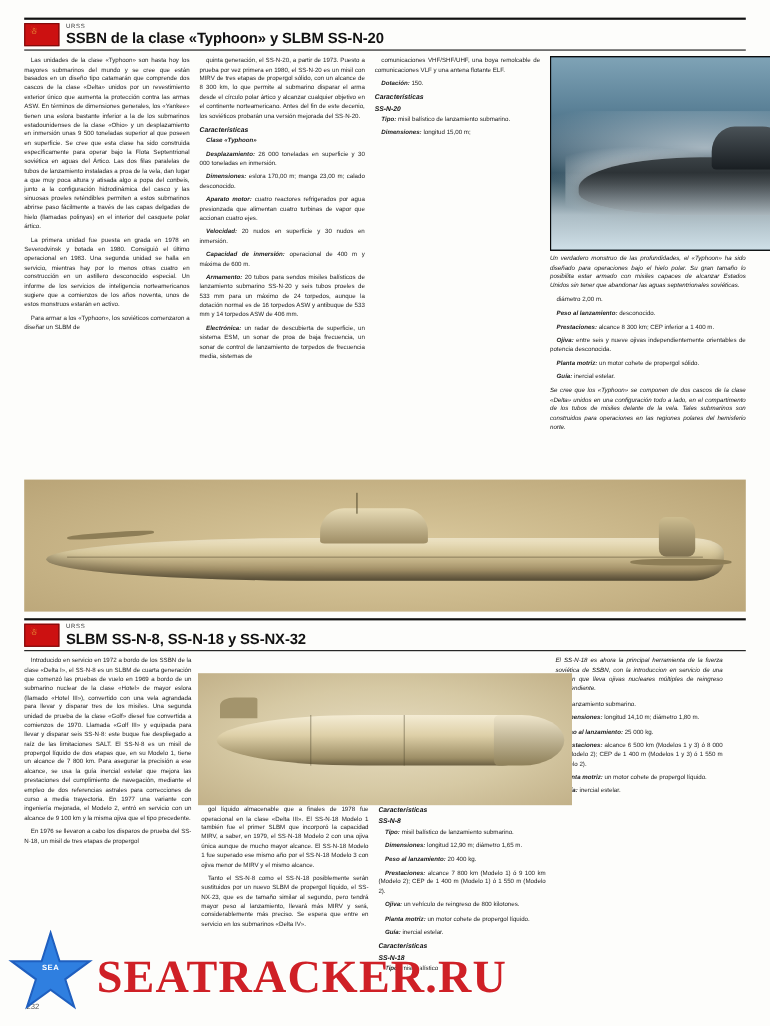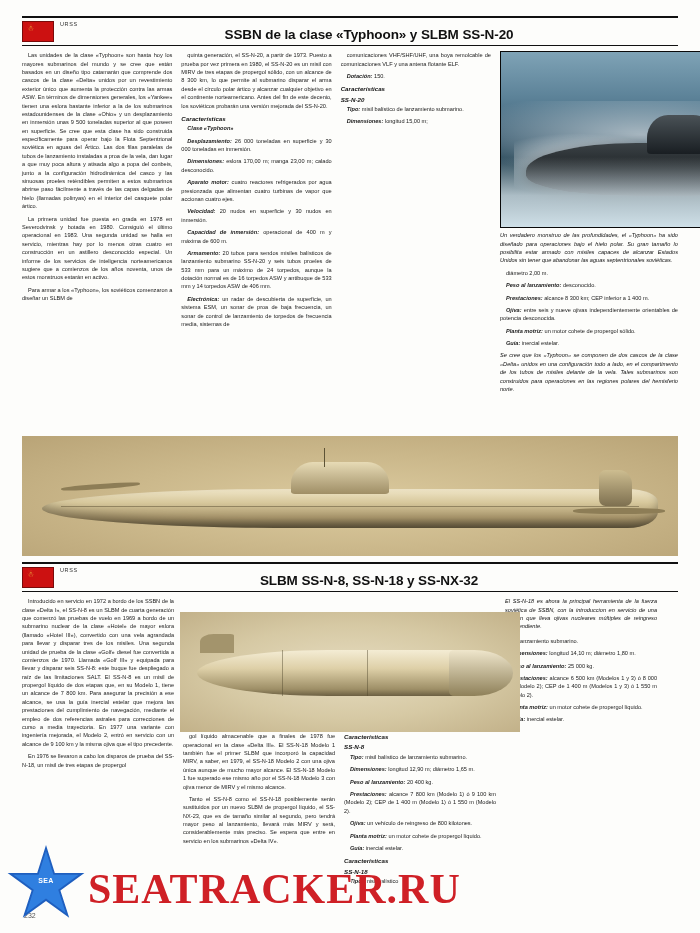--- a/index.html
+++ b/index.html
@@ -68,21 +68,20 @@
     letter-spacing: 0.6px;
     color: #333;
     margin-bottom: 1px;
   }
   .art-title {
     font-size: 13.5px;
     font-weight: bold;
     color: #111;
     line-height: 1.05;
     letter-spacing: -0.1px;
-    text-align: center;
   }
   .rule-top {
     height: 2px;
     background: #111;
     margin-bottom: 3px;
   }
   .rule-thin {
     height: 1px;
     background: #111;
     margin-top: 3px;

